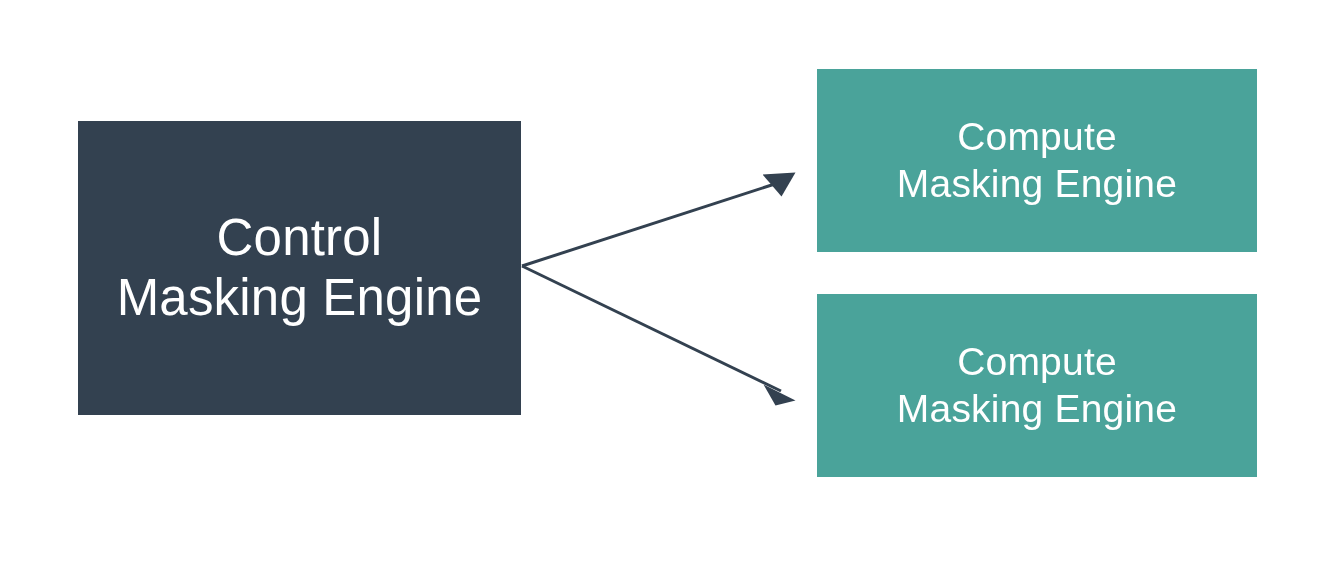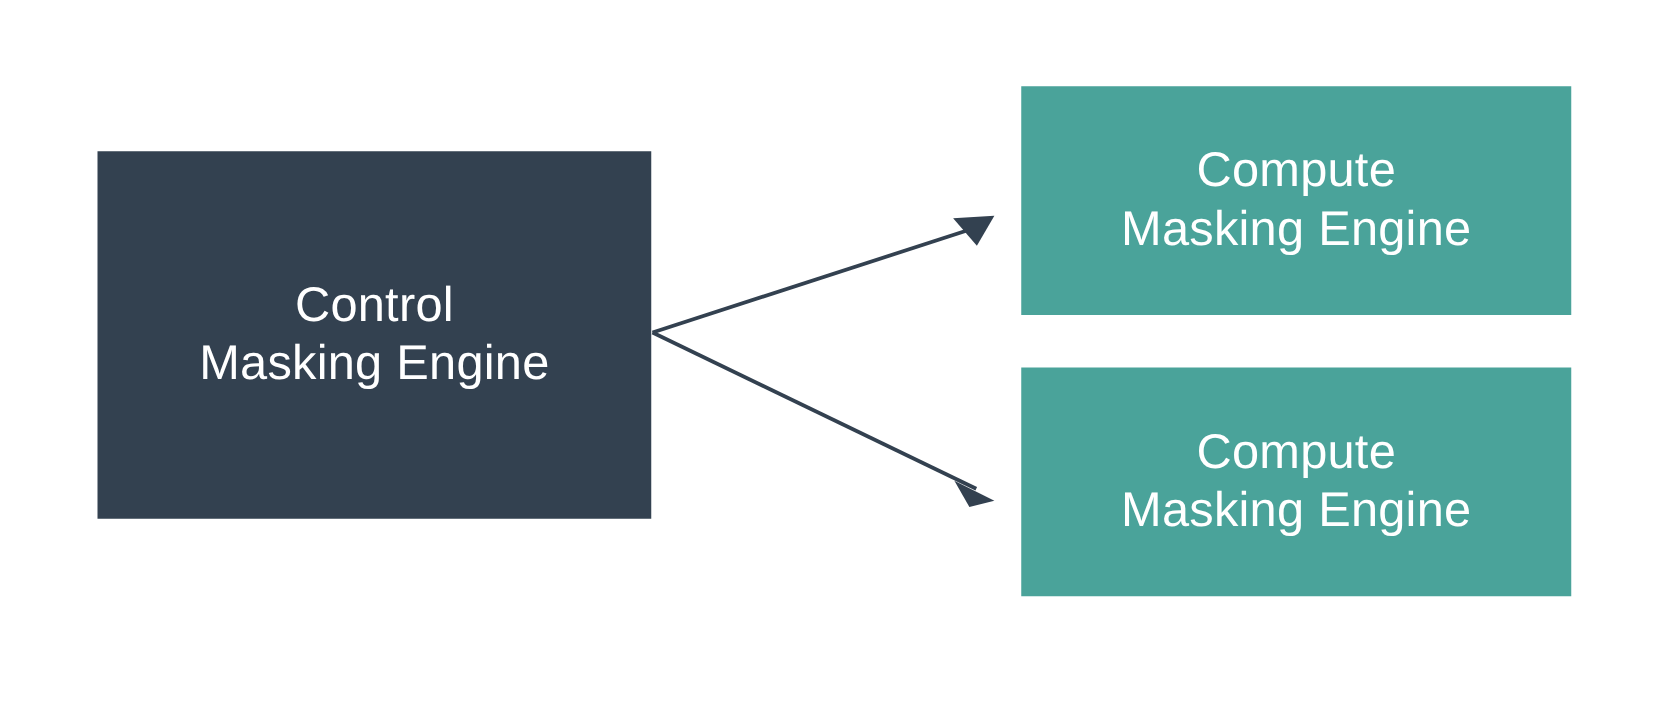--- a/index.html
+++ b/index.html
@@ -36,21 +36,21 @@
     white-space: nowrap;
   }
 
   
   #node-control {
     left: 78px;
     top: 121px;
     width: 443px;
     height: 294px;
     background: #334150;
-    font-size: 39px;
+    font-size: 51px;
   }
 
   
   .node-compute {
     left: 817px;
     width: 440px;
     height: 183px;
     background: #4aa39a;
     font-size: 39px;
   }

